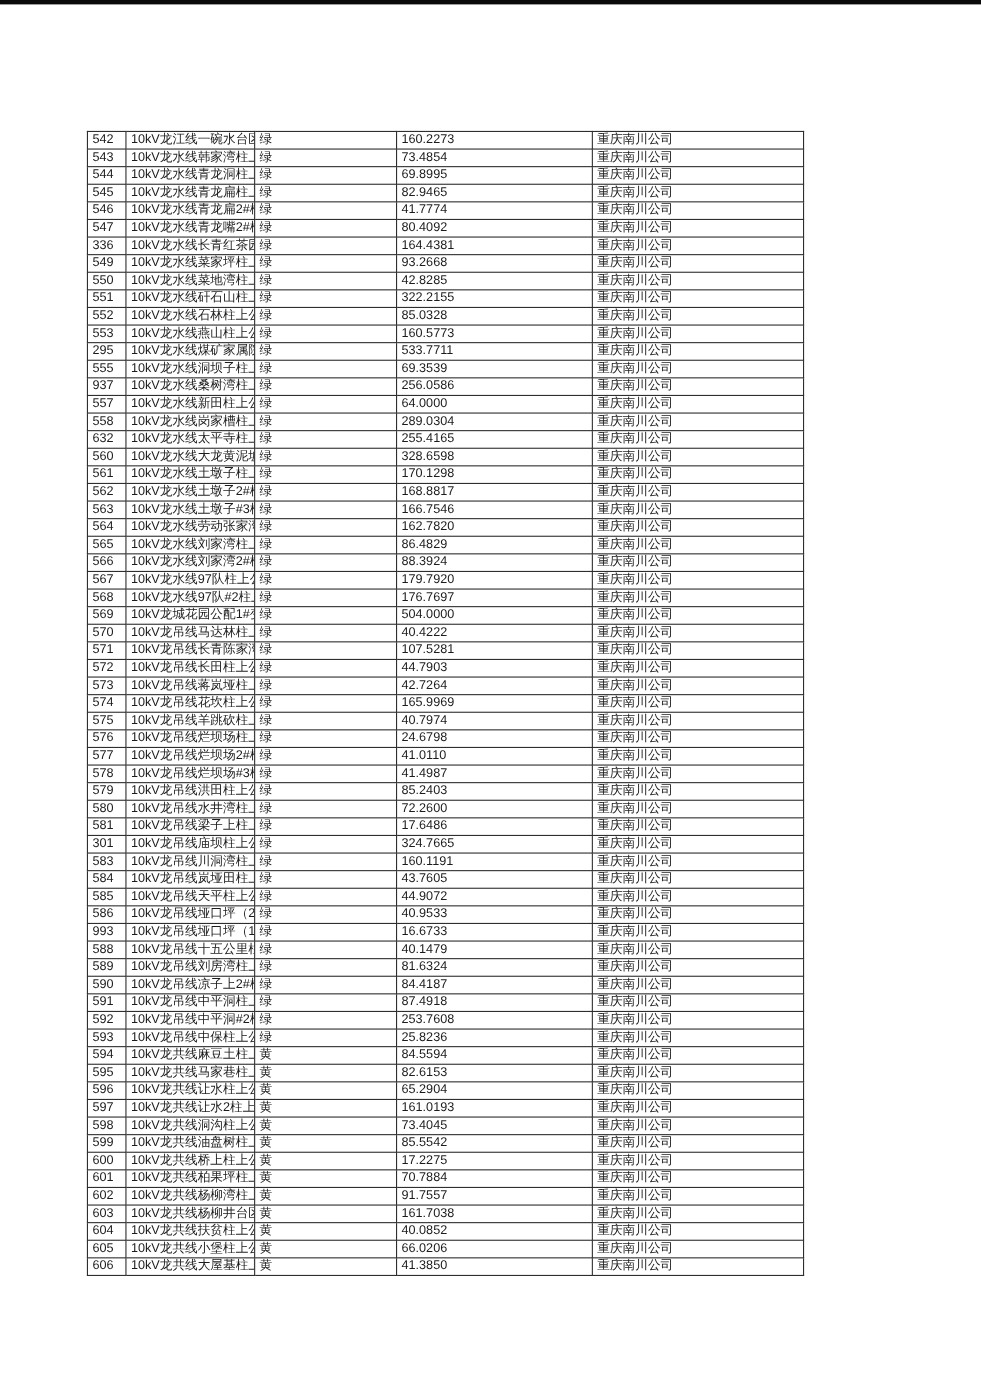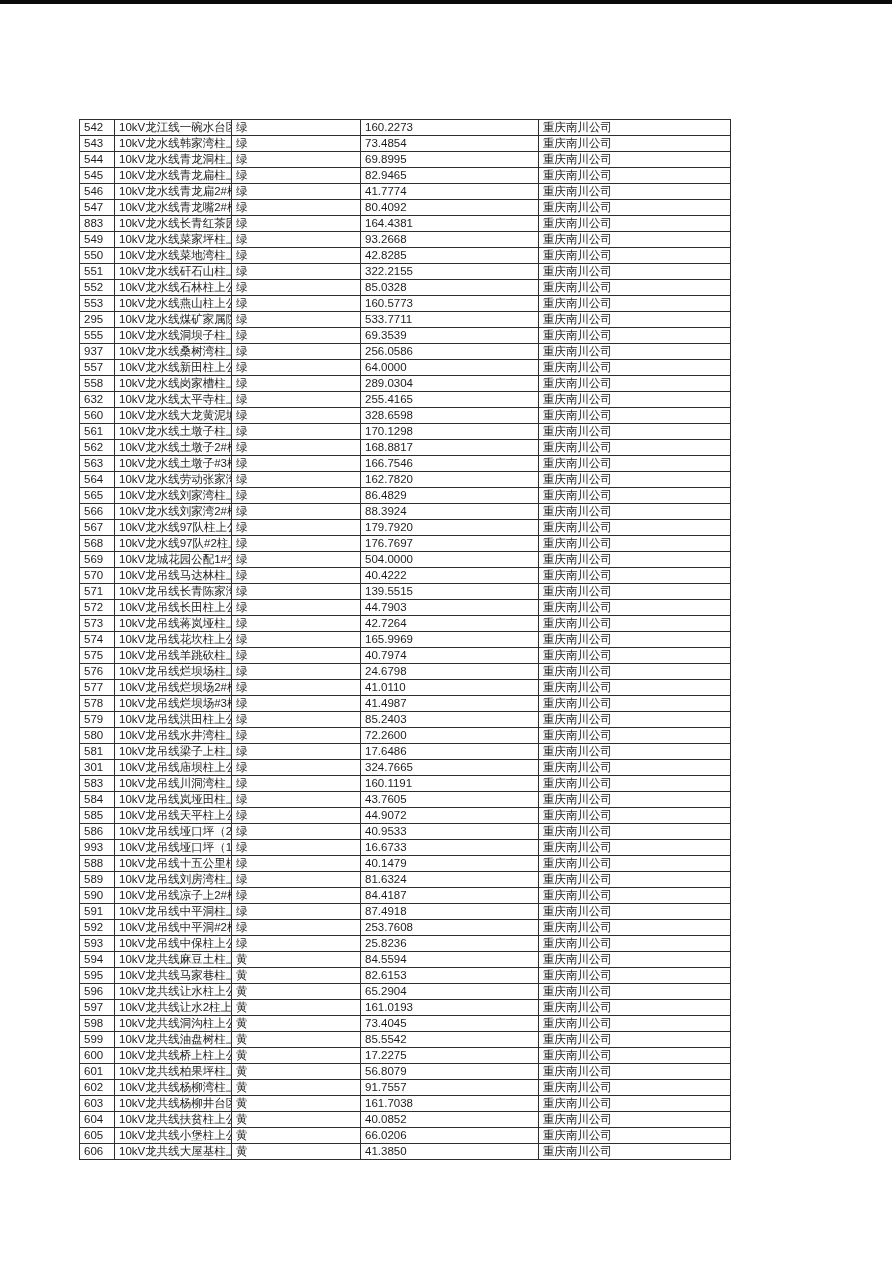--- a/index.html
+++ b/index.html
@@ -99,21 +99,21 @@
         <td class="c4">重庆南川公司</td>
       </tr>
       <tr>
         <td class="c0">547</td>
         <td class="c1">10kV龙水线青龙嘴2#柱上</td>
         <td class="c2">绿</td>
         <td class="c3">80.4092</td>
         <td class="c4">重庆南川公司</td>
       </tr>
       <tr>
-        <td class="c0">883</td>
+        <td class="c0">336</td>
         <td class="c1">10kV龙水线长青红茶园柱</td>
         <td class="c2">绿</td>
         <td class="c3">164.4381</td>
         <td class="c4">重庆南川公司</td>
       </tr>
       <tr>
         <td class="c0">549</td>
         <td class="c1">10kV龙水线菜家坪柱上公</td>
         <td class="c2">绿</td>
         <td class="c3">93.2668</td>
@@ -263,21 +263,21 @@
         <td class="c0">570</td>
         <td class="c1">10kV龙吊线马达林柱上公</td>
         <td class="c2">绿</td>
         <td class="c3">40.4222</td>
         <td class="c4">重庆南川公司</td>
       </tr>
       <tr>
         <td class="c0">571</td>
         <td class="c1">10kV龙吊线长青陈家湾柱</td>
         <td class="c2">绿</td>
-        <td class="c3">139.5515</td>
+        <td class="c3">107.5281</td>
         <td class="c4">重庆南川公司</td>
       </tr>
       <tr>
         <td class="c0">572</td>
         <td class="c1">10kV龙吊线长田柱上公变</td>
         <td class="c2">绿</td>
         <td class="c3">44.7903</td>
         <td class="c4">重庆南川公司</td>
       </tr>
       <tr>
@@ -473,21 +473,21 @@
         <td class="c0">600</td>
         <td class="c1">10kV龙共线桥上柱上公变</td>
         <td class="c2">黄</td>
         <td class="c3">17.2275</td>
         <td class="c4">重庆南川公司</td>
       </tr>
       <tr>
         <td class="c0">601</td>
         <td class="c1">10kV龙共线柏果坪柱上公</td>
         <td class="c2">黄</td>
-        <td class="c3">56.8079</td>
+        <td class="c3">70.7884</td>
         <td class="c4">重庆南川公司</td>
       </tr>
       <tr>
         <td class="c0">602</td>
         <td class="c1">10kV龙共线杨柳湾柱上公</td>
         <td class="c2">黄</td>
         <td class="c3">91.7557</td>
         <td class="c4">重庆南川公司</td>
       </tr>
       <tr>

